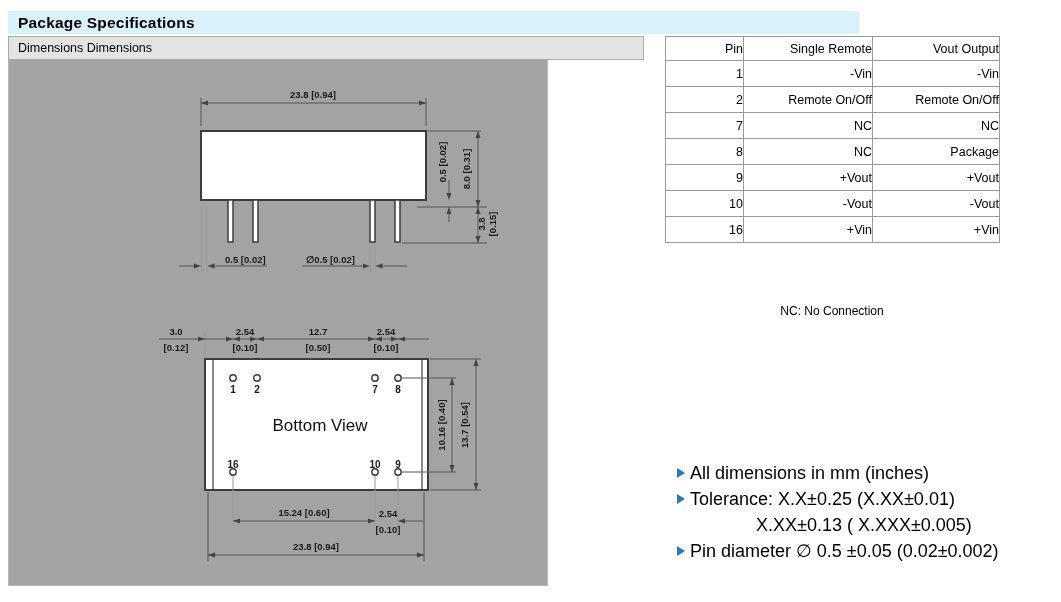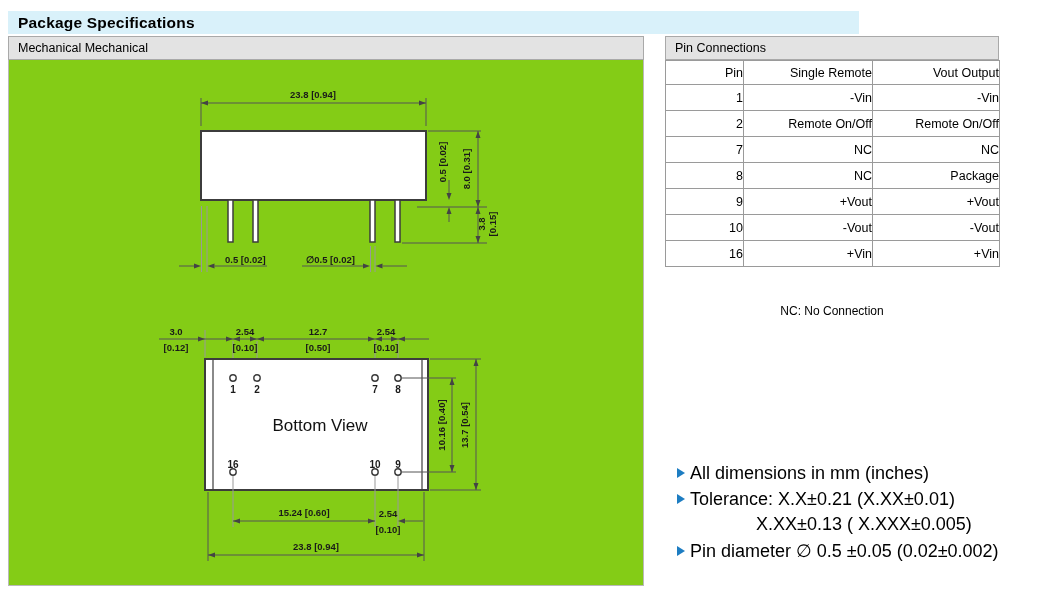--- a/index.html
+++ b/index.html
@@ -12,61 +12,61 @@
     background:#d9f1fa;display:flex;align-items:center;
   }
   .title-bar .t{font-size:15.5px;font-weight:bold;padding-left:10px;letter-spacing:.2px;}
   .section-bar{
     height:24px;background:#e3e3e3;border:1px solid #a9a9a9;
     display:flex;align-items:center;font-size:12.5px;padding-left:9px;box-sizing:border-box;
   }
   .left-panel{position:absolute;left:8px;top:36px;width:636px;}
   .left-panel .section-bar{width:636px;}
   .draw-area{
-    width:636px;height:526px;border-left:1px solid #b9b9b9;border-right:1px solid #b9b9b9;
-    border-bottom:1px solid #b9b9b9;box-sizing:border-box;background:#84cc16;
+    width:540px;height:526px;border-left:1px solid #b9b9b9;border-right:1px solid #b9b9b9;
+    border-bottom:1px solid #b9b9b9;box-sizing:border-box;background:#a3a3a3;
   }
   .right-panel{position:absolute;left:665px;top:36px;width:334px;height:566px;}
   .right-panel .section-bar{width:334px;}
   table.pins{border-collapse:collapse;width:334px;table-layout:fixed;font-size:12.5px;}
   table.pins td,table.pins th{
     border:1px solid #9a9a9a;text-align:right;font-weight:normal;padding:0;
   }
   table.pins th{height:23px;}
   table.pins td{height:25px;}
   .nc-note{position:absolute;left:0;top:268px;width:100%;text-align:center;font-size:12px;}
   .notes{position:absolute;left:0;top:427px;width:334px;padding-left:12px;box-sizing:border-box;font-size:18px;}
   .note-line{display:flex;align-items:center;height:20px;margin-bottom:6px;}
   .note-line .tri{
     width:0;height:0;border-left:8px solid #1d7dc2;
     border-top:5px solid transparent;border-bottom:5px solid transparent;
     margin-right:5px;flex:0 0 auto;
   }
-  .note-line.indent{padding-left:79px;align-items:flex-end;}
+  .note-line.indent{padding-left:79px;}
   
   svg text{font-family:"Liberation Sans", sans-serif;}
   .dim{font-size:9.5px;font-weight:bold;fill:#1a1a1a;}
   .pinnum{font-size:10px;font-weight:bold;fill:#1a1a1a;}
   .bv{font-size:17px;fill:#111;}
   .obj{stroke:#3c3c3c;fill:none;}
   .objf{stroke:#3c3c3c;fill:#ffffff;}
   .dl{stroke:#555;stroke-width:1;fill:none;}
   .gl{stroke:#999;stroke-width:1;fill:none;}
   .ah{fill:#444;stroke:none;}
 </style>
 </head>
 <body>
 
 <div class="title-bar">
   <span class="t">Package Specifications</span>
 </div>
 
 <div class="left-panel">
   <div class="section-bar">
-    <span>Mechanical Mechanical</span>
+    <span>Dimensions Dimensions</span>
   </div>
   <div class="draw-area">
     <svg width="634" height="525" viewBox="0 0 634 525">
 
       <line class="dl" x1="192" y1="66" x2="192" y2="38"></line>
       <line class="dl" x1="417" y1="66" x2="417" y2="38"></line>
       <line class="dl" x1="192" y1="43" x2="417" y2="43"></line>
       <polygon class="ah" points="192,43 199,40.5 199,45.5"></polygon>
       <polygon class="ah" points="417,43 410,40.5 410,45.5"></polygon>
       <text class="dim" x="304" y="38" text-anchor="middle">23.8 [0.94]</text>
@@ -189,23 +189,20 @@
       <line class="dl" x1="415" y1="432" x2="415" y2="501"></line>
       <line class="dl" x1="199" y1="495" x2="415" y2="495"></line>
       <polygon class="ah" points="199,495 206,492.5 206,497.5"></polygon>
       <polygon class="ah" points="415,495 408,492.5 408,497.5"></polygon>
       <text class="dim" x="307" y="490" text-anchor="middle">23.8 [0.94]</text>
     </svg>
   </div>
 </div>
 
 <div class="right-panel">
-  <div class="section-bar">
-    <span>Pin Connections</span>
-  </div>
   <table class="pins">
     <colgroup>
         <col style="width:78px">
         <col style="width:129px">
         <col style="width:127px">
       </colgroup>
     <tbody>
         <tr>
       <th>Pin</th>
       <th>Single Remote</th>
@@ -251,21 +248,21 @@
 
   <div class="nc-note">NC: No Connection</div>
 
   <div class="notes">
     <div class="note-line">
       <span class="tri"></span>
       <span>All dimensions in mm (inches)</span>
     </div>
     <div class="note-line">
       <span class="tri"></span>
-      <span>Tolerance: X.X±0.21 (X.XX±0.01)</span>
+      <span>Tolerance: X.X±0.25 (X.XX±0.01)</span>
     </div>
     <div class="note-line indent">
       <span>X.XX±0.13 ( X.XXX±0.005)</span>
     </div>
     <div class="note-line">
       <span class="tri"></span>
       <span>Pin diameter ∅ 0.5 ±0.05 (0.02±0.002)</span>
     </div>
   </div>
 </div>

